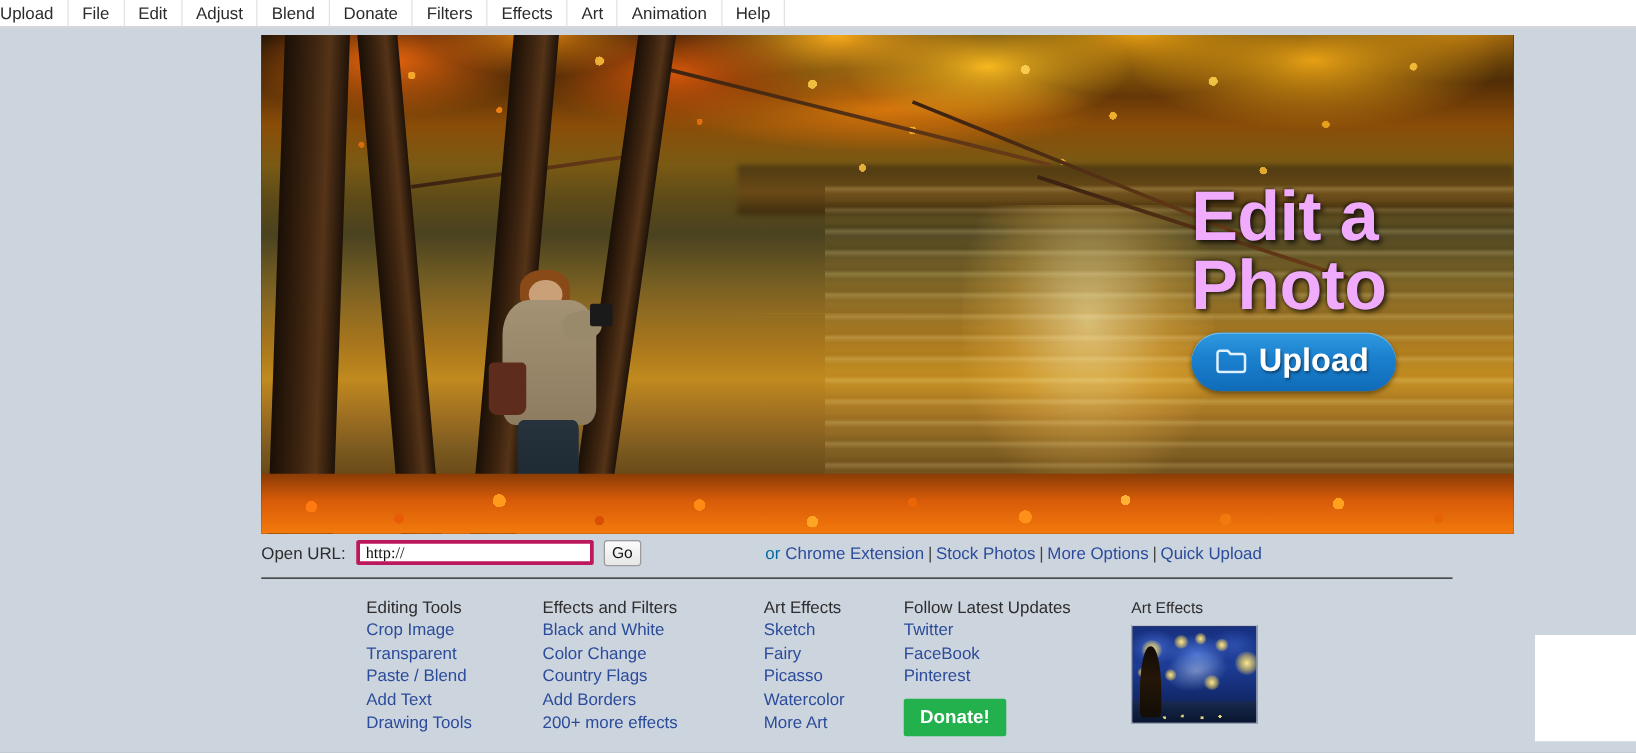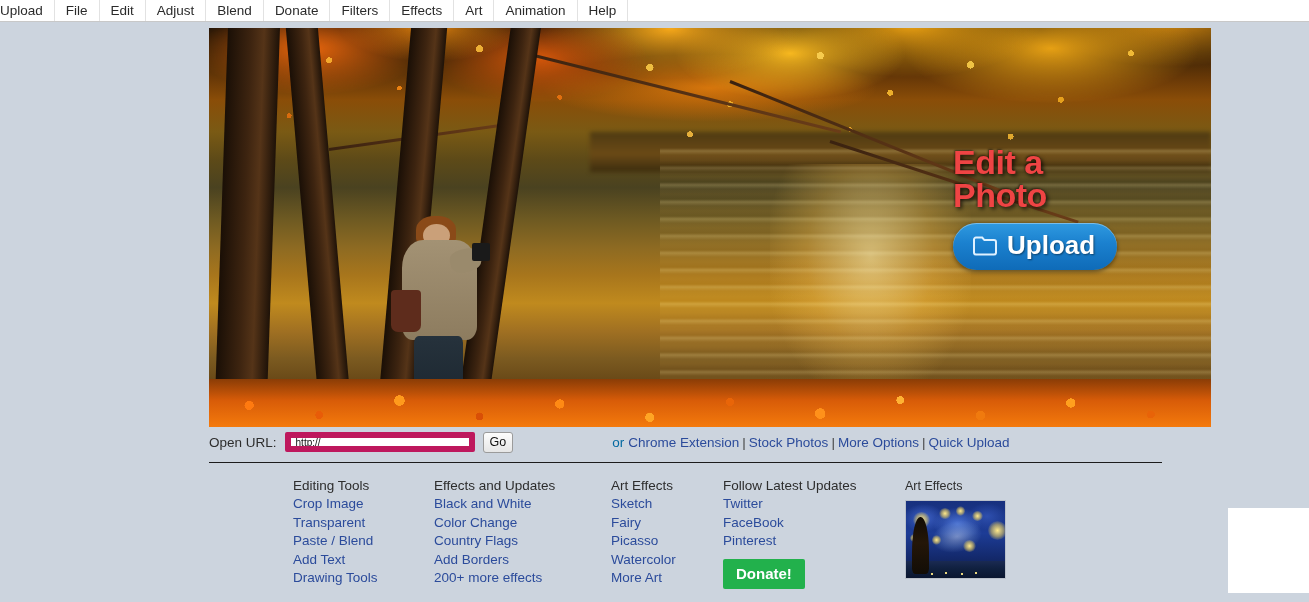--- a/index.html
+++ b/index.html
@@ -179,24 +179,24 @@
 
   
   #hero-overlay {
     position: absolute;
     right: 28px; top: 118px;
     width: 230px;
     text-align: left;
     z-index: 6;
   }
   #hero-title {
-    font-size: 34px;
+    font-size: 56px;
     line-height: 0.98;
     font-weight: bold;
-    color: #ef4444;
+    color: #f0abfc;
     text-shadow: 2px 2px 4px rgba(0,0,0,0.75), -1px -1px 2px rgba(0,0,0,0.45);
     letter-spacing: -0.5px;
     margin: 0 0 10px 0;
     white-space: pre-line;
   }
   #upload-btn {
     display: inline-flex;
     align-items: center;
     gap: 9px;
     padding: 7px 22px 9px 19px;
@@ -220,25 +220,25 @@
     width: 1002px; height: 26px;
     display: flex;
     align-items: center;
     font-size: 13.5px;
     color: #333;
   }
   #url-label { margin-right: 8px; color:#2d2d2d; }
   #url-input {
     width: 190px; height: 20px;
     padding: 2px 5px;
-    border: 6px solid #be185d;
+    border: 3px solid #be185d;
     background: #ffffff;
     color: #111;
-    font-size: 10px;
-    font-family: Liberation Sans, sans-serif;
+    font-size: 13px;
+    font-family: Liberation Serif, serif;
     border-radius: 2px;
     outline: none;
   }
   #go-btn {
     margin-left: 8px;
     height: 21px;
     min-width: 28px;
     padding: 0 6px;
     font-size: 12.5px;
     font-family: "Liberation Sans", sans-serif;
@@ -456,21 +456,21 @@
     <div class="fcol" id="col1">
       <div class="head">Editing Tools</div>
       <a href="#">Crop Image</a>
       <a href="#">Transparent</a>
       <a href="#">Paste / Blend</a>
       <a href="#">Add Text</a>
       <a href="#">Drawing Tools</a>
     </div>
 
     <div class="fcol" id="col2">
-      <div class="head">Effects and Updates</div>
+      <div class="head">Effects and Filters</div>
       <a href="#">Black and White</a>
       <a href="#">Color Change</a>
       <a href="#">Country Flags</a>
       <a href="#">Add Borders</a>
       <a href="#">200+ more effects</a>
     </div>
 
     <div class="fcol" id="col3">
       <div class="head">Art Effects</div>
       <a href="#">Sketch</a>

